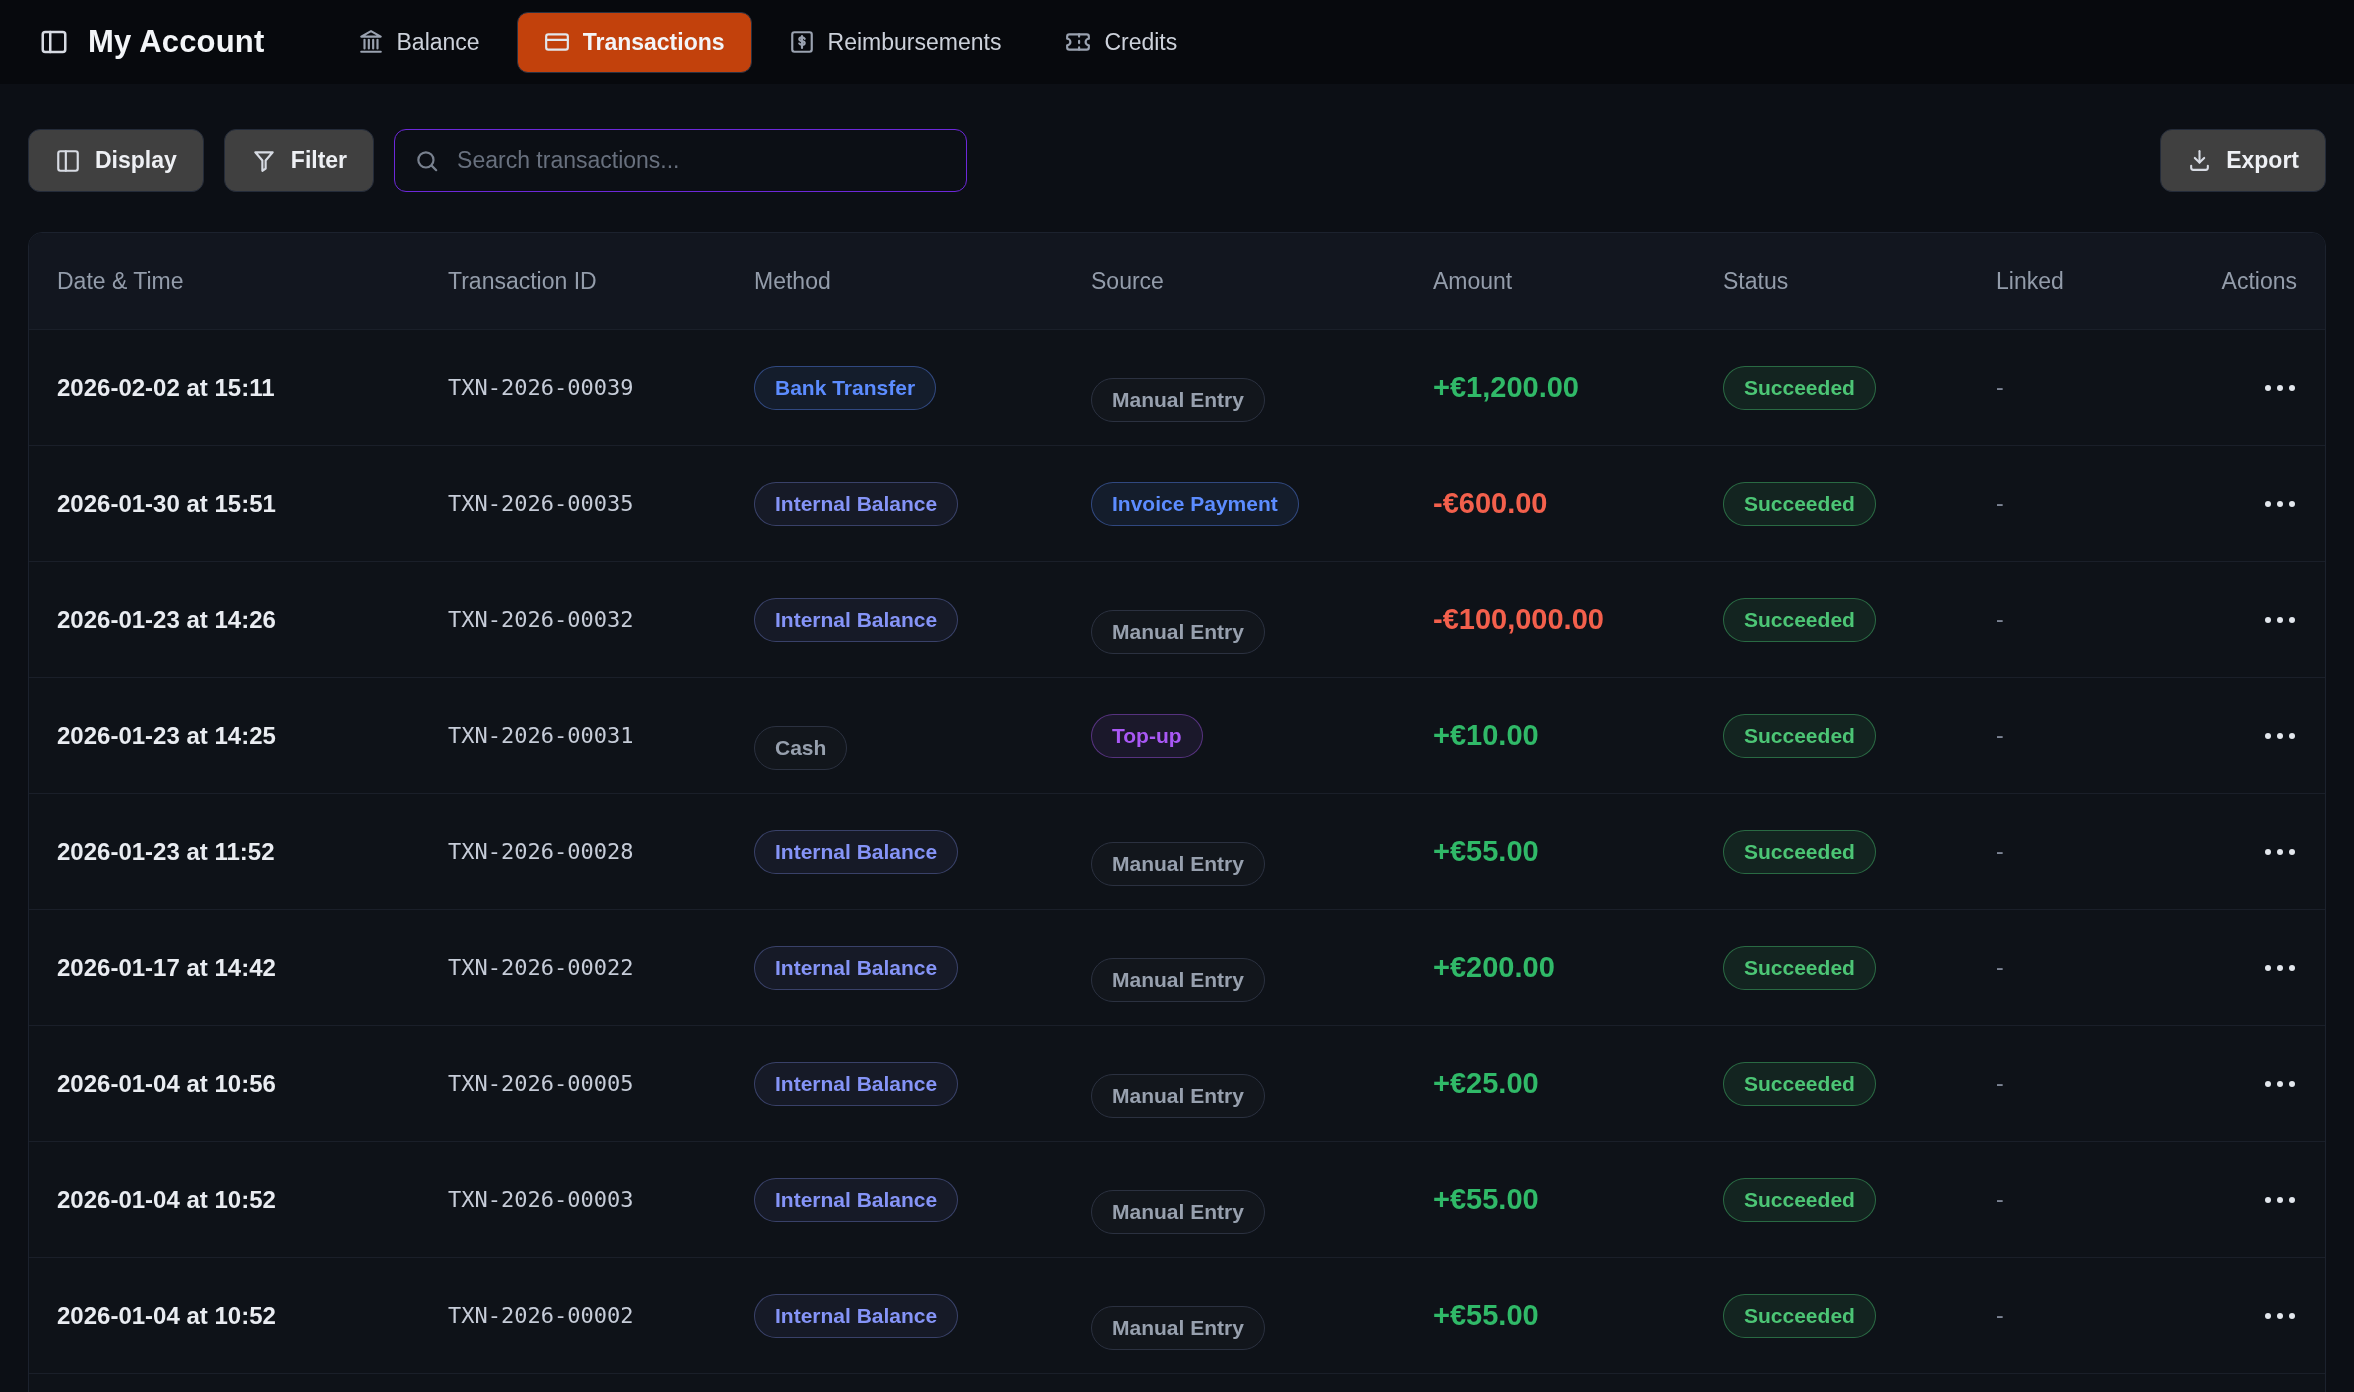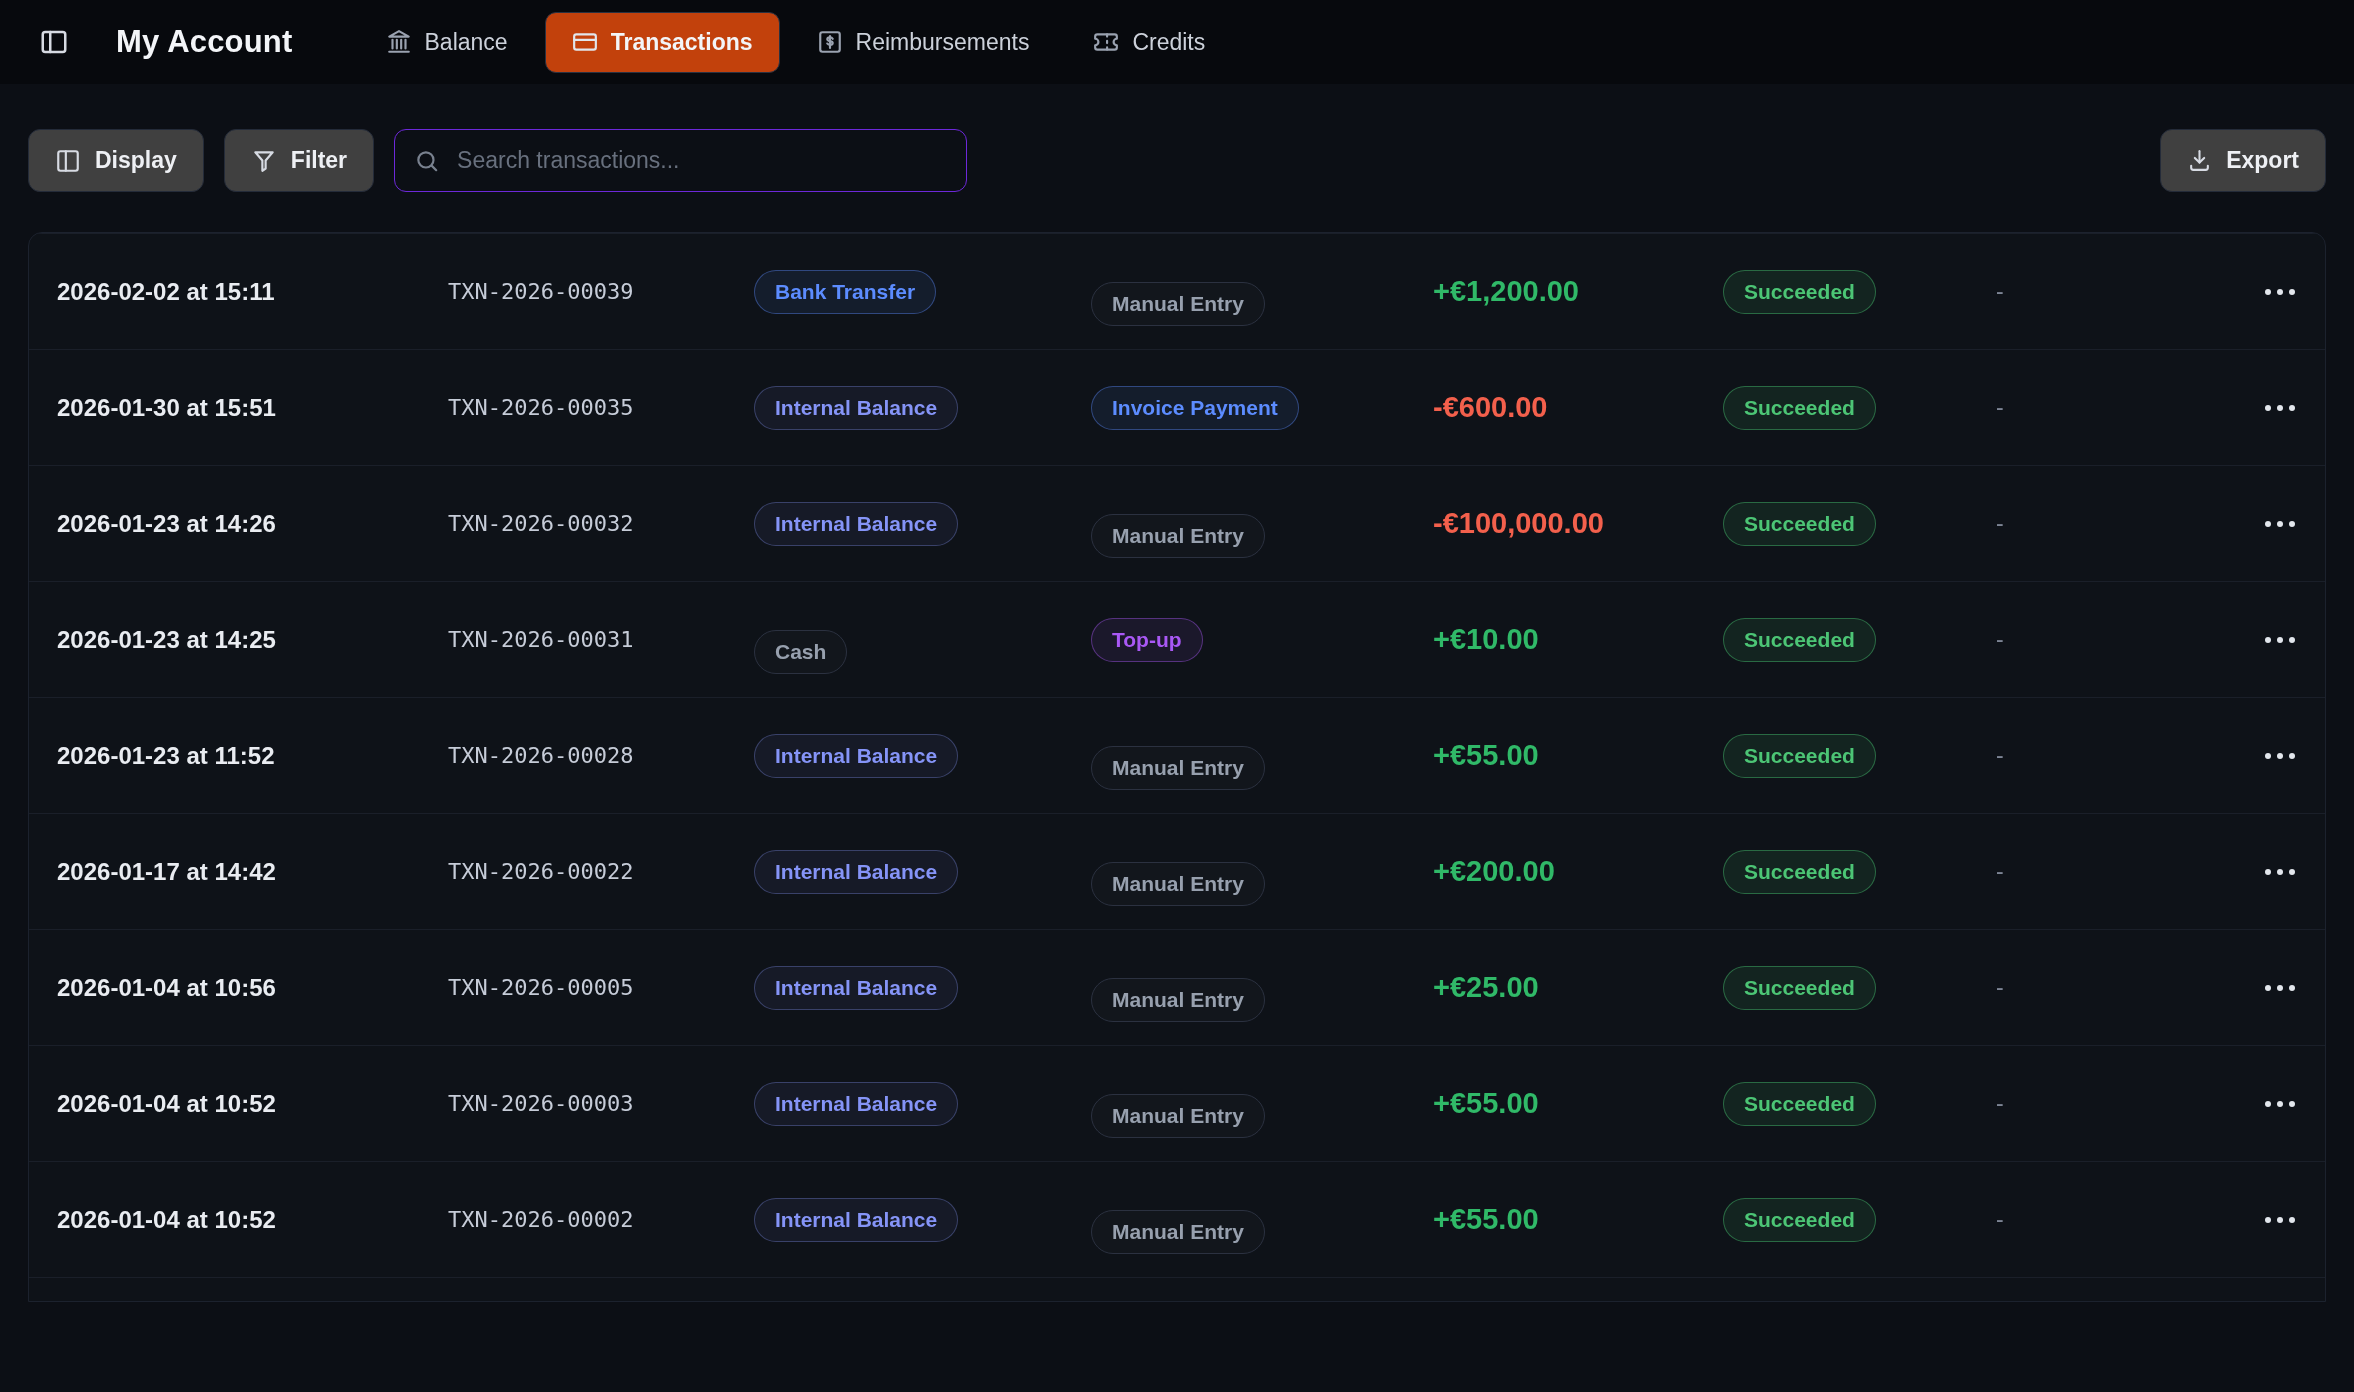--- a/index.html
+++ b/index.html
@@ -15,21 +15,21 @@
   .topbar {
     height:84px; display:flex; align-items:center;
     padding:0 32px; background:#07090d;
   }
   .icon-btn {
     background:none; border:none; color:#d6dae2; cursor:pointer;
     width:44px; height:44px; display:flex; align-items:center; justify-content:center;
   }
   .page-title {
     font-size:31px; font-weight:700; color:#f3f5f8;
-    margin-left:40px; margin-right:66px; letter-spacing:.2px;
+    margin-left:12px; margin-right:66px; letter-spacing:.2px;
   }
   .tabs { display:flex; align-items:center; gap:10px; }
   .tab {
     display:flex; align-items:center; gap:13px;
     padding:16px 26px; border-radius:11px; border:1px solid transparent;
     background:none; cursor:pointer;
     font-size:23px; font-weight:500; color:#ccd1da;
     font-family:inherit;
   }
   .tab .tab-icon { color:#9aa2b0; }
@@ -212,20 +212,30 @@
             <path d="m7.5 9.5 4.5 4.5 4.5-4.5"></path>
             <path d="M4 17v2a2 2 0 0 0 2 2h12a2 2 0 0 0 2-2v-2"></path>
           </svg>
       </span>
       <span>Export</span>
     </button>
   </div>
 </div>
 
 <section class="table">
+  <div class="thead grid" id="thead">
+      <div class="th">Date &amp; Time</div>
+      <div class="th">Transaction ID</div>
+      <div class="th">Method</div>
+      <div class="th">Source</div>
+      <div class="th">Amount</div>
+      <div class="th">Status</div>
+      <div class="th">Linked</div>
+      <div class="th right">Actions</div>
+    </div>
   <div id="tbody">
       <div class="trow grid">
         <div class="td datetime">2026-02-02 at 15:11</div>
         <div class="td txn">TXN-2026-00039</div>
         <div class="td"><span class="badge blue">Bank Transfer</span></div>
         <div class="td"><span class="badge gray">Manual Entry</span></div>
         <div class="td amount positive">+€1,200.00</div>
         <div class="td"><span class="badge green">Succeeded</span></div>
         <div class="td linked">-</div>
         <div class="td right">

